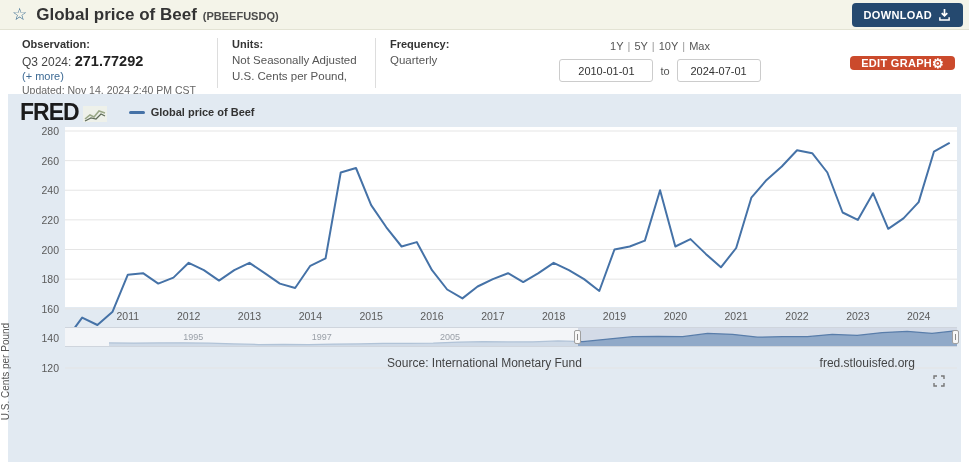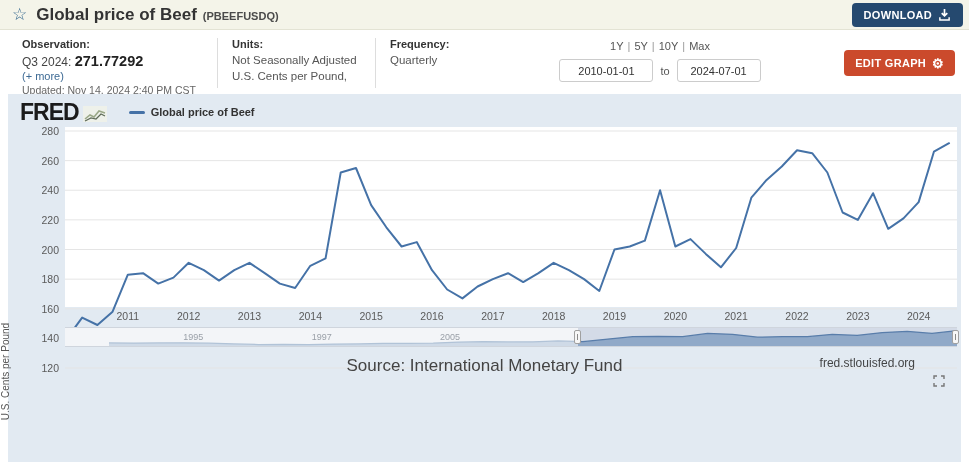--- a/index.html
+++ b/index.html
@@ -33,22 +33,22 @@
   .range-links { font-size:11px; color:#555; margin-bottom:7px; }
   .range-links .opt { cursor:pointer; color:#555; }
   .range-links .sep { color:#999; margin:0 4px; }
   .date-row { display:flex; align-items:center; gap:7px; }
   .date-input { width:94px; height:23px; border:1px solid #ccc; border-radius:3px;
                 font-size:11px; color:#333; text-align:center; background:#fff;
                 font-family:"Liberation Sans", sans-serif; }
   .date-input.end { width:84px; }
   .to-label { font-size:11px; color:#555; }
   .btn-edit { background:#cb4a2c; color:#fff; font-size:11px; font-weight:bold;
-              border:none; border-radius:4px; height:26px; padding:0 11px;
-              display:flex; align-items:center; gap:6px; cursor:pointer; align-self:center;
+              border:none; border-radius:4px; height:14px; padding:0 11px;
+              display:flex; align-items:center; gap:0; cursor:pointer; align-self:center;
               margin-left:auto; margin-right:4px; letter-spacing:.3px; }
   .gear { font-size:13px; line-height:1; }
 
   
   .panel { margin:0 8px; background:#e2eaf2; padding-top:5px; height:368px; position:relative; }
   .chart-header { height:26px; display:flex; align-items:center; padding-left:12px; }
   .fred-logo { font-size:23px; font-weight:bold; color:#1b1b1b; letter-spacing:-1px; }
   .fred-icon { margin-left:4px; margin-right:22px; position:relative; top:2px; }
   .legend { display:flex; align-items:center; gap:6px; }
   .legend-swatch { width:16px; height:3px; border-radius:2px; }
@@ -70,21 +70,21 @@
   .mini svg { display:block; width:100%; height:18px; }
   .mini-unsel { position:absolute; top:0; bottom:0; left:0; background:rgba(248,250,252,.55); }
   .mini-sel { position:absolute; top:0; bottom:0; background:rgba(80,112,168,.16); }
   .mini-year { position:absolute; top:4px; transform:translateX(-50%); font-size:9px; color:#9aa0a8; }
   .mini-handle { position:absolute; top:2px; width:7px; height:14px; background:#f7f7f7;
                  border:1px solid #a0a0a0; border-radius:2px; cursor:ew-resize; z-index:3; }
   .mini-handle::after { content:""; position:absolute; left:2px; top:3px; bottom:3px; width:1px; background:#8a8a8a; }
 
   
   .chart-footer { position:relative; height:46px; }
-  .source { position:absolute; left:50%; transform:translateX(-50%); top:9px; font-size:17px; color:#444; }
+  .source { position:absolute; left:50%; transform:translateX(-50%); top:9px; font-size:12px; color:#444; }
   .site { position:absolute; right:46px; top:9px; font-size:12px; color:#444; cursor:pointer; }
   .expand { position:absolute; right:16px; top:28px; cursor:pointer; line-height:0; }
 </style>
 </head>
 <body>
 
 <div class="titlebar">
   <span class="star">☆</span>
   <span class="title">Global price of Beef</span>
   <span class="series-id">(PBEEFUSDQ)</span>

